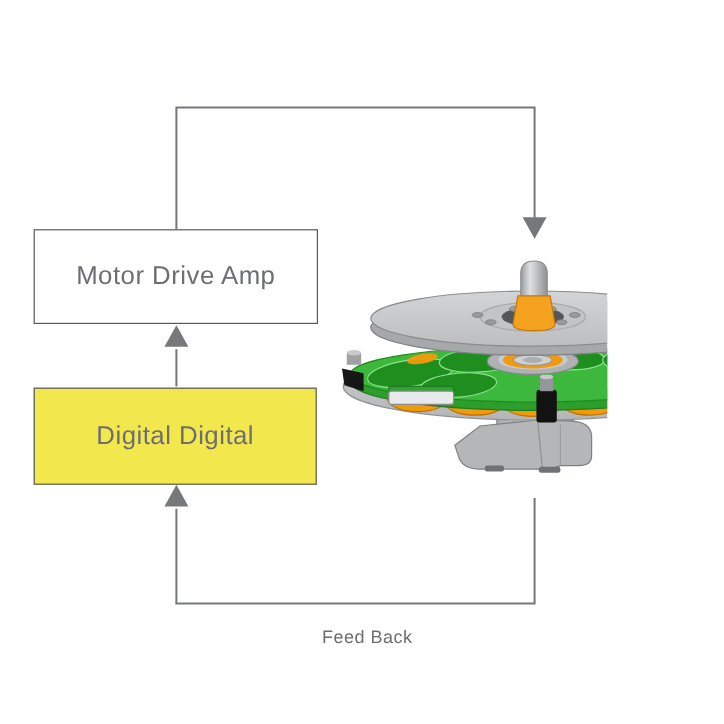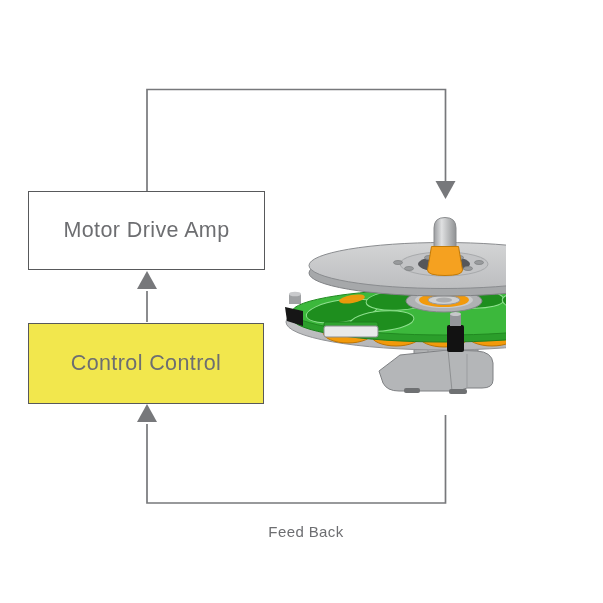--- a/index.html
+++ b/index.html
@@ -158,17 +158,17 @@
 
       <path d="M 434,250 L 434,228 Q 434,217.5 445,217.5 Q 456,217.5 456,228 L 456,250 Z" fill="url(#gPin)" stroke="#8A8C8E"></path>
       <path class="shaft" d="M 431.5,246.5 L 458.5,246.5 L 462.5,270 Q 462.5,275.5 445,275.5 Q 427.5,275.5 427.5,270 Z"></path>
     </g>
   </svg>
 
   <div class="box box-mda">
     <span>Motor Drive Amp</span>
   </div>
   <div class="box box-dc">
-    <span>Control Control</span>
+    <span>Digital Digital</span>
   </div>
 
   <div class="feedback-label">Feed Back</div>
 </div>
 
 </body></html>

